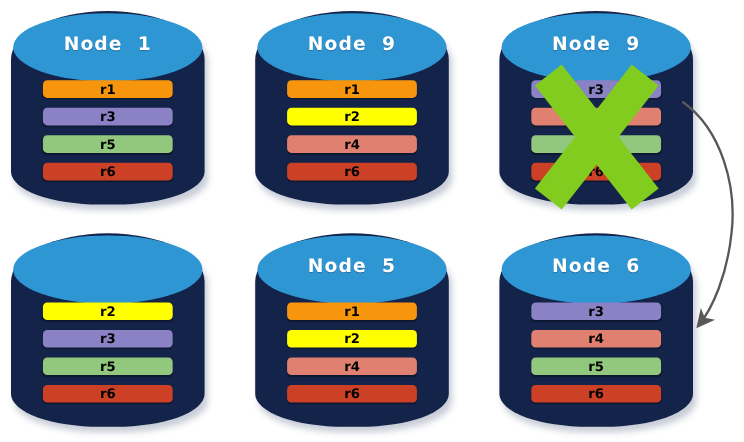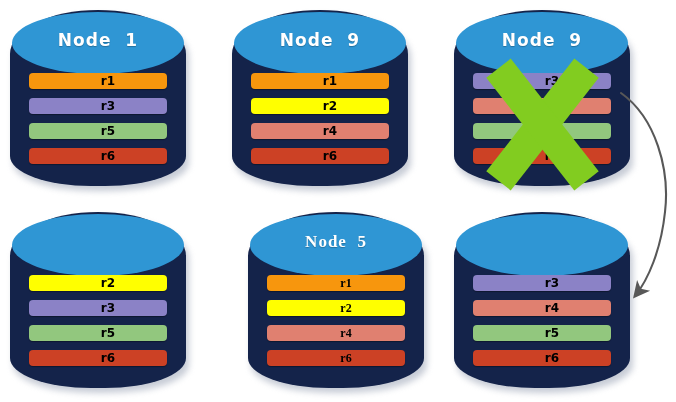--- a/index.html
+++ b/index.html
@@ -52,21 +52,20 @@
     position:relative;
     margin:0 auto 9px auto;
     width:118px;height:16px;
     border-radius:4px;
     color:#000000;
     font-size:12px;
     font-weight:bold;
     line-height:16px;
     text-align:center;
     box-shadow:0 1px 1px rgba(0,0,0,.35);
-    padding-left:20px;
   }
 
   
   .cross{
     position:absolute;
     left:28px;top:43px;
     width:120px;height:143px;
     pointer-events:none;
   }
   .cross span{
@@ -133,36 +132,37 @@
         <div class="cyl-shadow"></div>
         <div class="cyl-body"></div>
         <div class="cyl-top"></div>
         <div class="rows">
           <div class="row" style="background: rgb(255, 255, 0);">r2</div>
           <div class="row" style="background: rgb(139, 130, 198);">r3</div>
           <div class="row" style="background: rgb(146, 199, 126);">r5</div>
           <div class="row" style="background: rgb(204, 65, 37);">r6</div>
         </div>
       </div>
-      <div class="node" style="left: 248px; top: 212px; font-family: Liberation Serif, serif;">
+      <div class="node" style="left: 232px; top: 212px;">
         <div class="cyl-shadow"></div>
         <div class="cyl-body"></div>
         <div class="cyl-top"></div>
         <div class="node-title">Node  5</div>
         <div class="rows">
           <div class="row" style="background: rgb(247, 150, 13);">r1</div>
           <div class="row" style="background: rgb(255, 255, 0);">r2</div>
           <div class="row" style="background: rgb(224, 128, 112);">r4</div>
           <div class="row" style="background: rgb(204, 65, 37);">r6</div>
         </div>
       </div>
       <div class="node" style="left: 454px; top: 212px;">
         <div class="cyl-shadow"></div>
         <div class="cyl-body"></div>
         <div class="cyl-top"></div>
+        <div class="node-title">Node  6</div>
         <div class="rows">
           <div class="row" style="background: rgb(139, 130, 198);">r3</div>
           <div class="row" style="background: rgb(224, 128, 112);">r4</div>
           <div class="row" style="background: rgb(146, 199, 126);">r5</div>
           <div class="row" style="background: rgb(204, 65, 37);">r6</div>
         </div>
       </div>
     </div>
 
   <svg id="arrow" viewBox="0 0 676 402" xmlns="http://www.w3.org/2000/svg">

